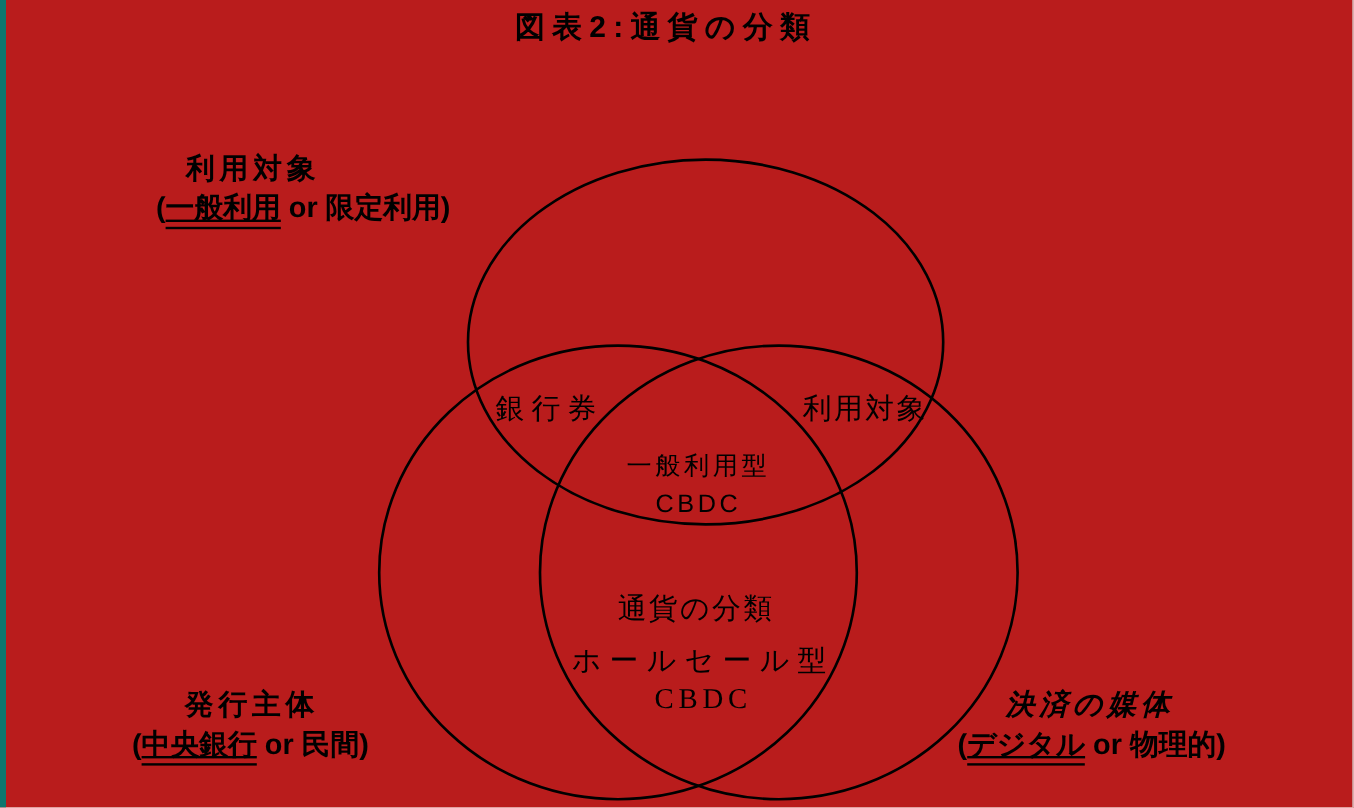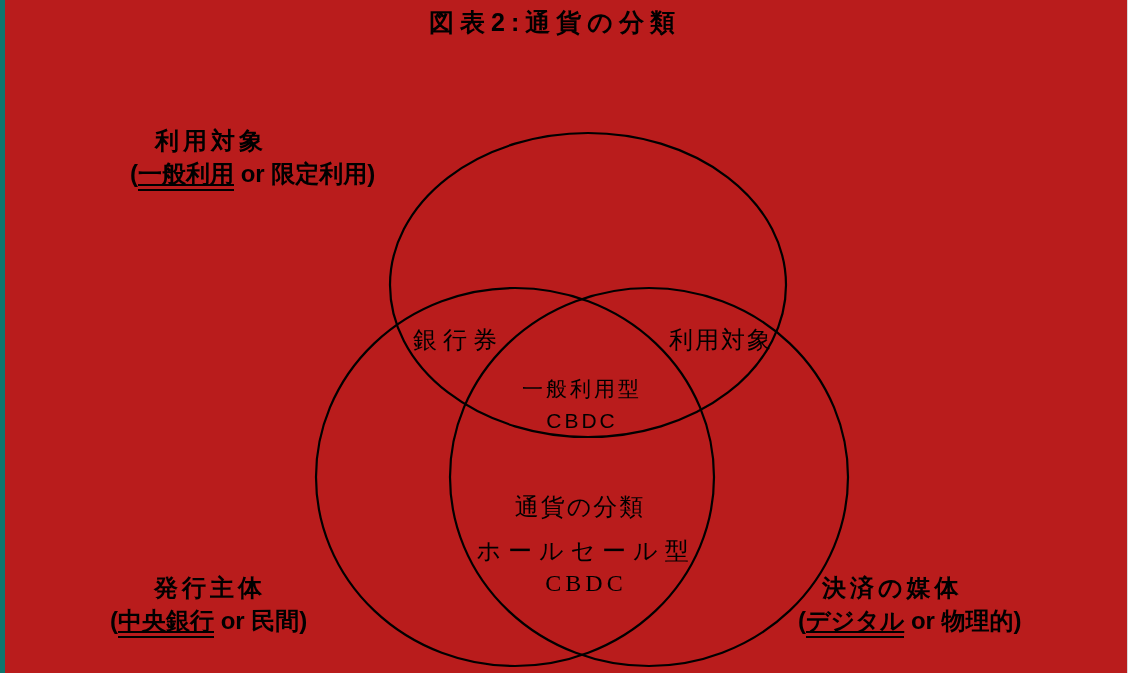--- a/index.html
+++ b/index.html
@@ -50,21 +50,21 @@
   .underlined {
     border-bottom: 2px solid #000000;
     padding-bottom: 2px;
     text-decoration: underline;
   }
   .usage-label  { left: 125px; top: 124px; }
   .usage-label .line1  { margin-left: 25px; }
   .issuer-label { left: 105px; top: 571px; }
   .issuer-label .line1 { margin-left: 44px; }
   .medium-label { left: 793px; top: 571px; }
-  .medium-label .line1 { margin-left: 24px; }
+  .medium-label .line1 { margin-left: 40px; font-style: italic; }
 
   .region-label {
     position: absolute;
     transform: translateX(-50%);
     font-size: 24px;
     font-weight: normal;
     white-space: nowrap;
     text-align: center;
   }
   .banknotes      { left: 453px; top: 324px; letter-spacing: 6px; }

